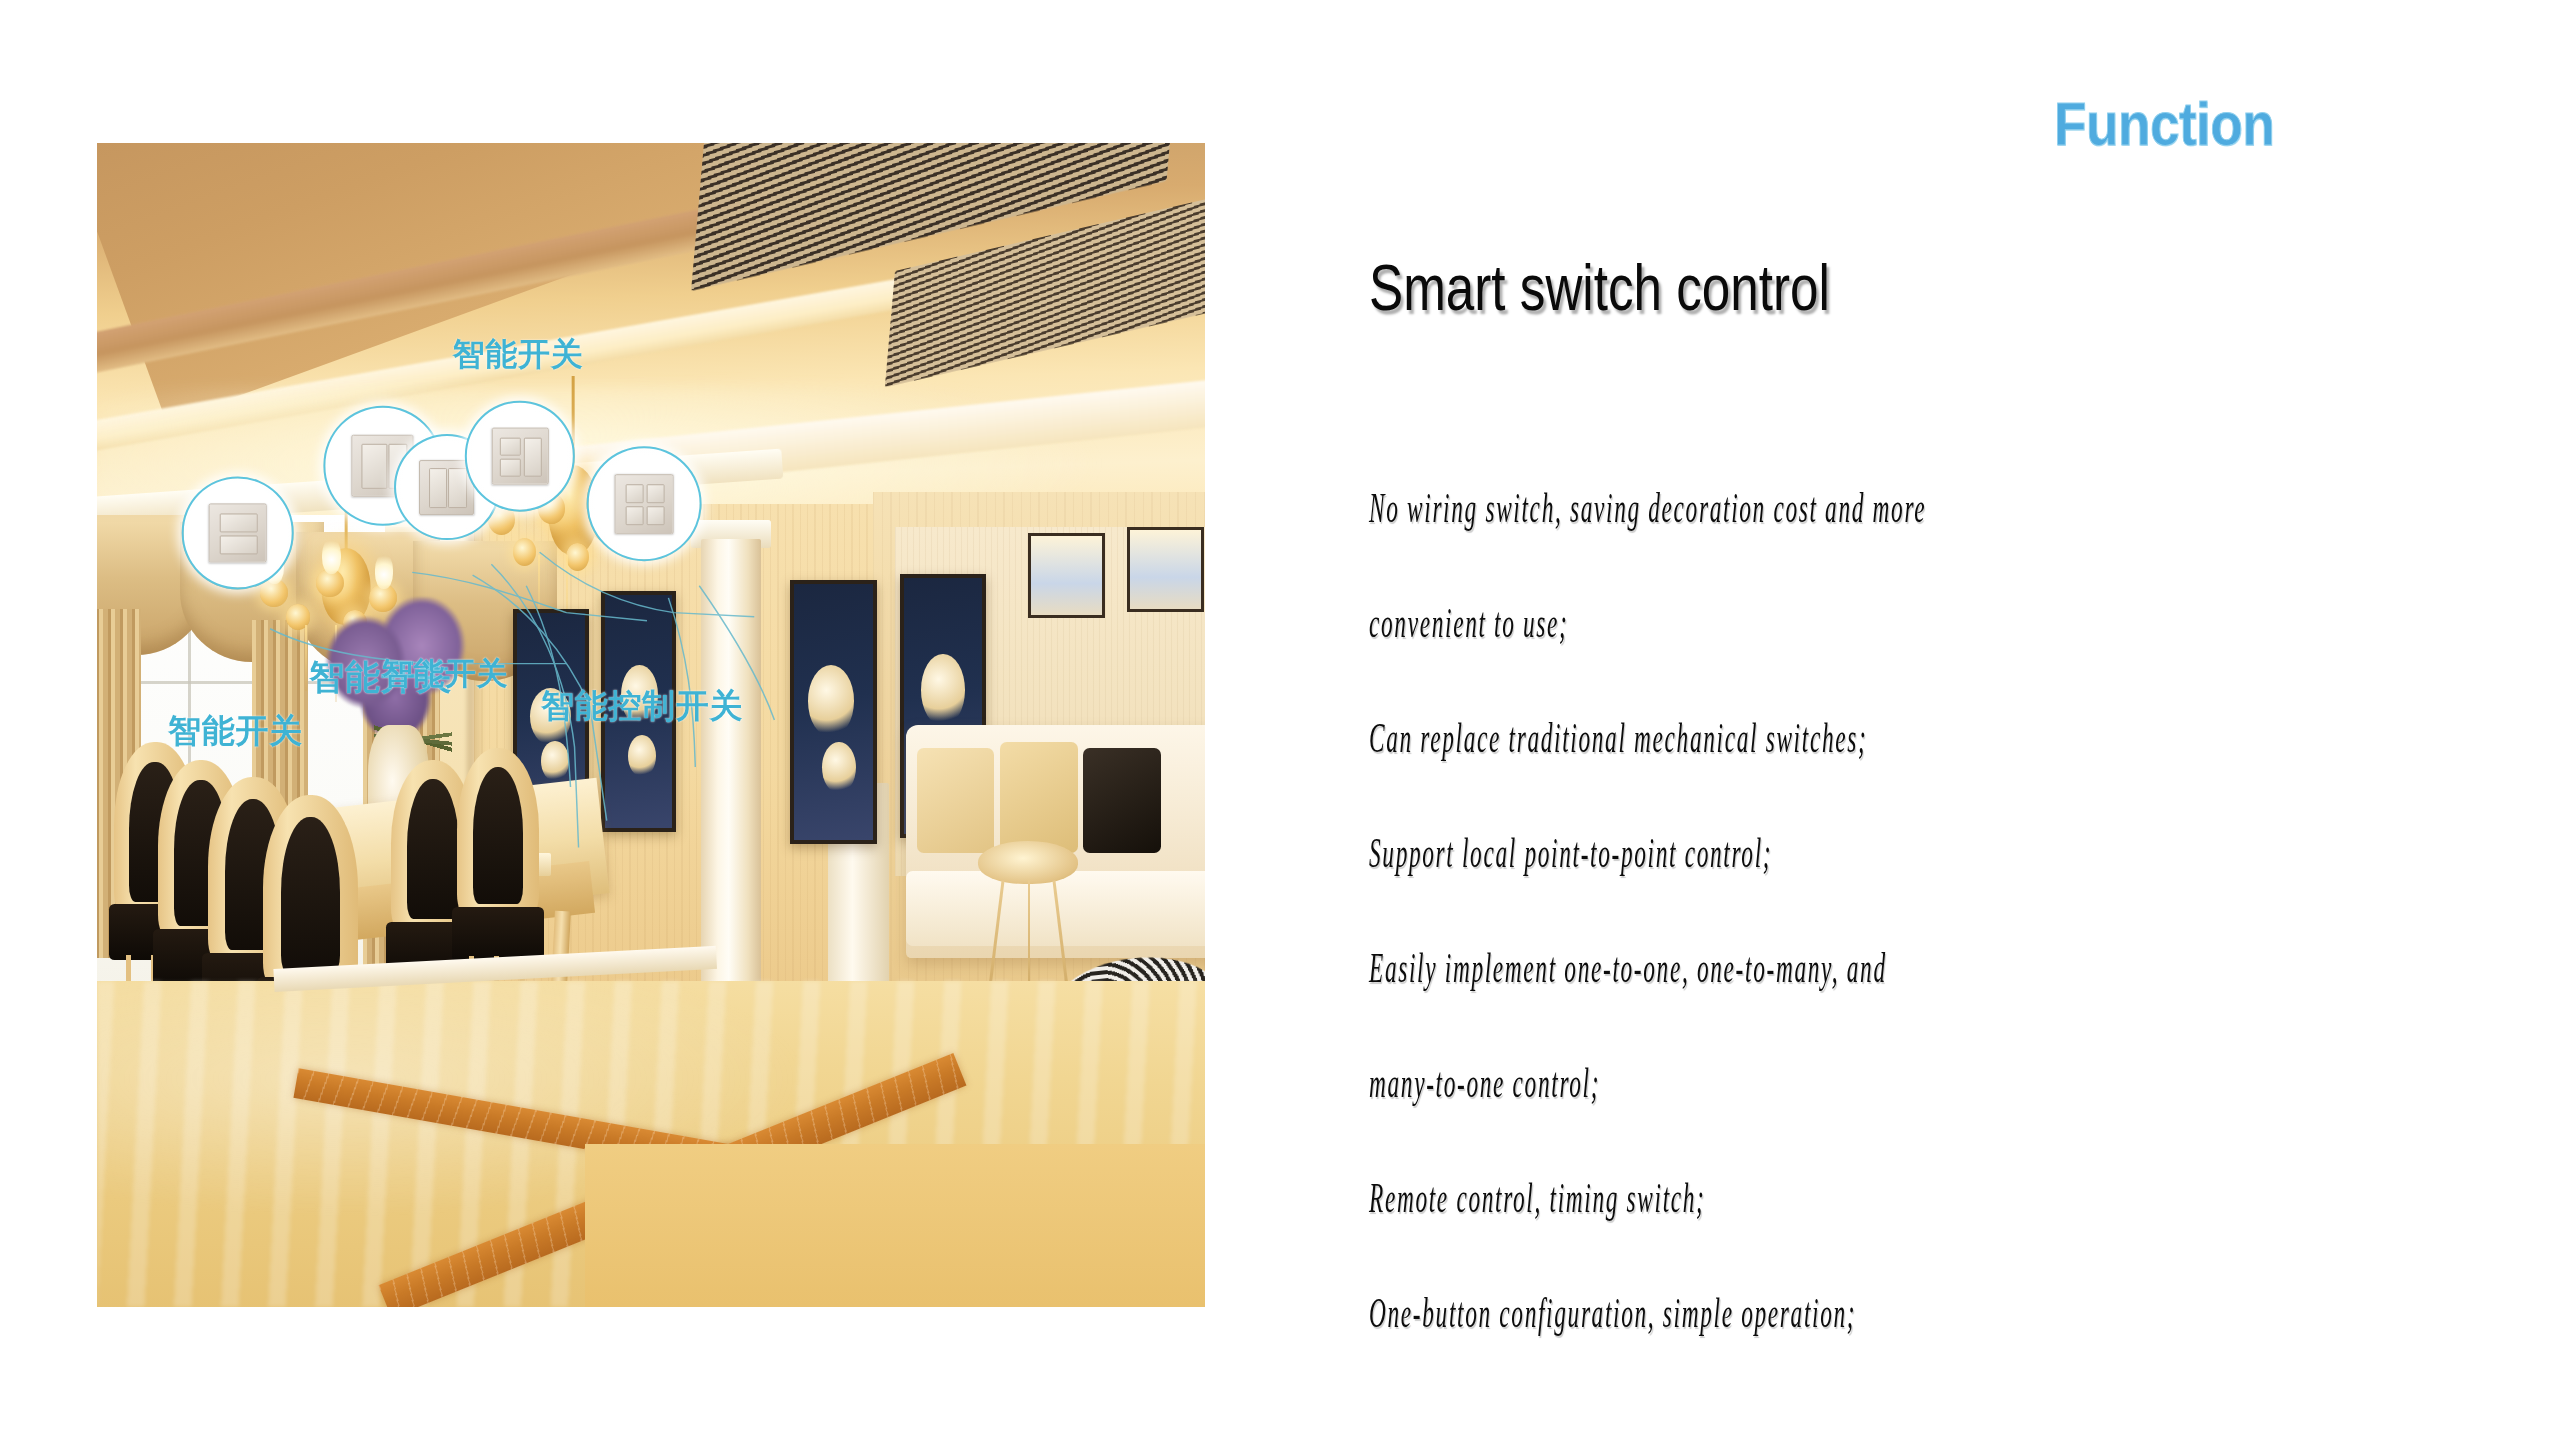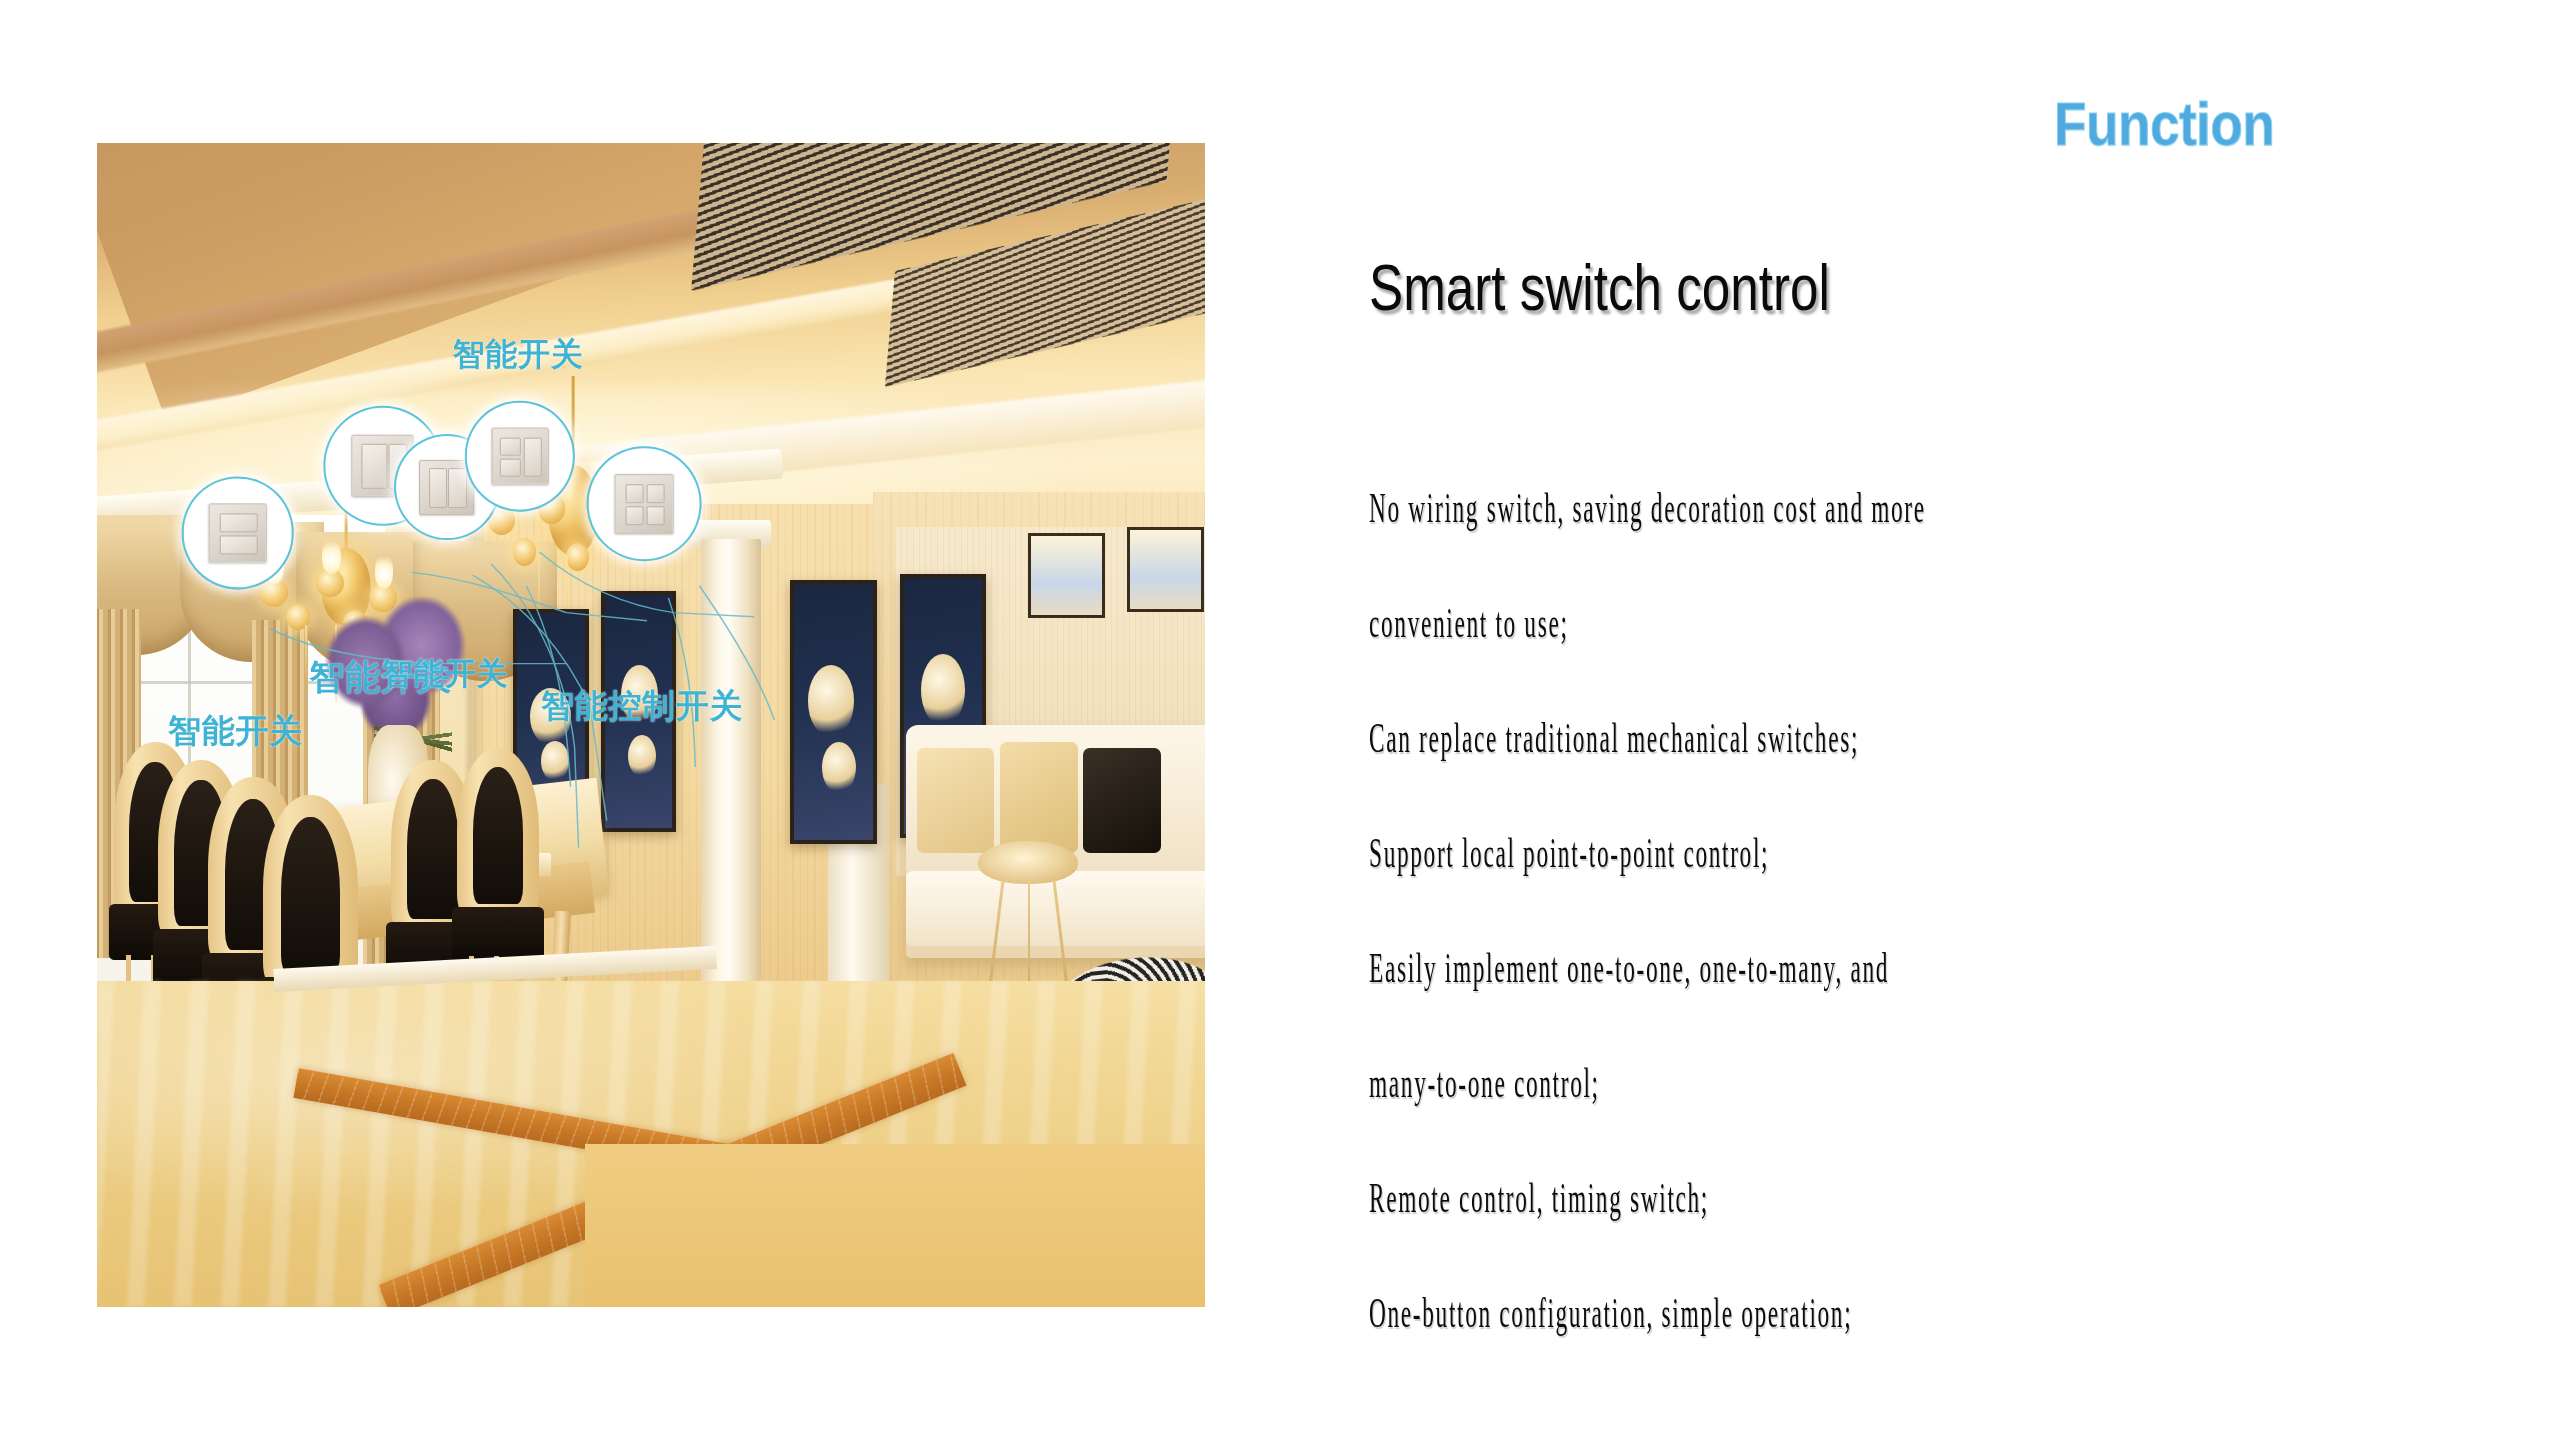--- a/index.html
+++ b/index.html
@@ -549,20 +549,21 @@
     transform-origin: left top;
     white-space: nowrap;
     text-shadow: 3.4px 4px 2.7px rgba(0,0,0,.32);
   }
 
   #body-lines {
     position: absolute;
     left: 1369px;
     top: 451px;
     width: 1201px;
+    font-style: italic;
   }
   .body-line {
     font-family: "Liberation Serif", serif;
     font-size: 42px;
     line-height: 115px;
     color: #0c0c0c;
     white-space: nowrap;
     transform: scaleX(.555);
     transform-origin: left center;
     letter-spacing: 3px;

